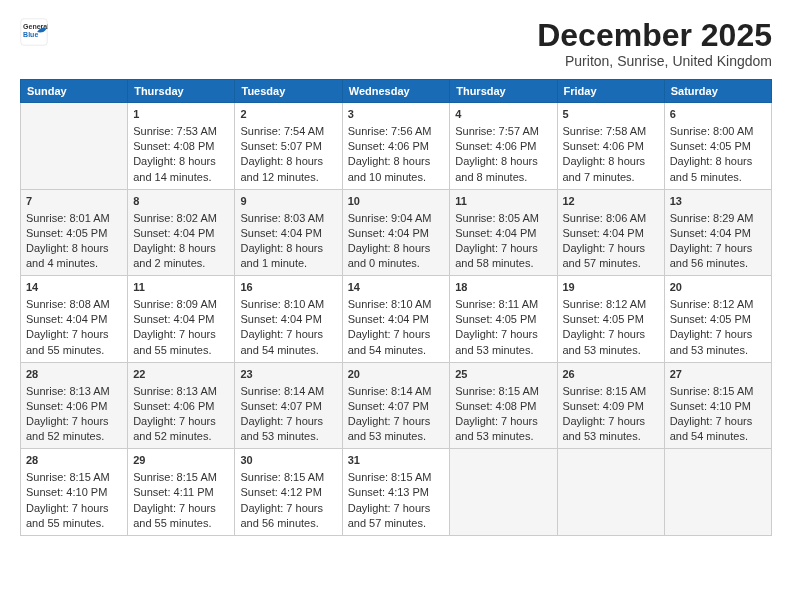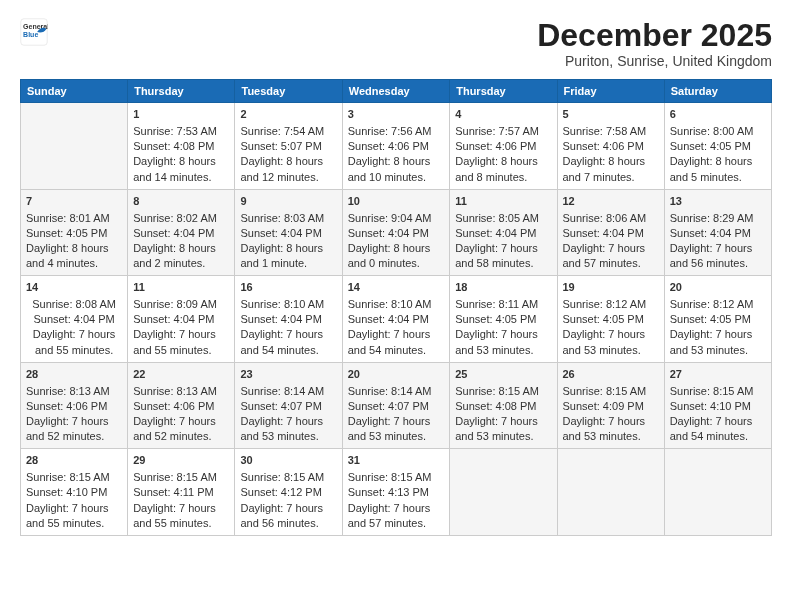--- a/index.html
+++ b/index.html
@@ -216,21 +216,21 @@
             <span class="day-number">13</span>
             <div class="day-info" style="white-space: pre-line;">Sunrise: 8:29 AM
 Sunset: 4:04 PM
 Daylight: 7 hours
 and 56 minutes.</div>
           </td>
         </tr>
         <tr>
           <td>
             <span class="day-number">14</span>
-            <div class="day-info" style="white-space: pre-line; text-align: center;">Sunrise: 8:08 AM
+            <div class="day-info" style="white-space: pre-line;">Sunrise: 8:08 AM
 Sunset: 4:04 PM
 Daylight: 7 hours
 and 55 minutes.</div>
           </td>
           <td>
             <span class="day-number">11</span>
             <div class="day-info" style="white-space: pre-line;">Sunrise: 8:09 AM
 Sunset: 4:04 PM
 Daylight: 7 hours
 and 55 minutes.</div>

